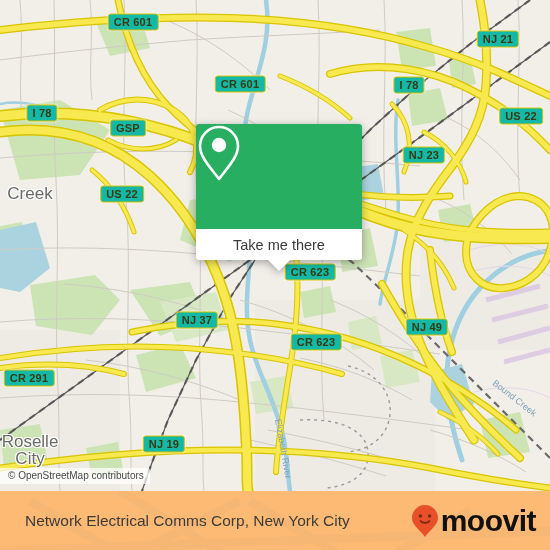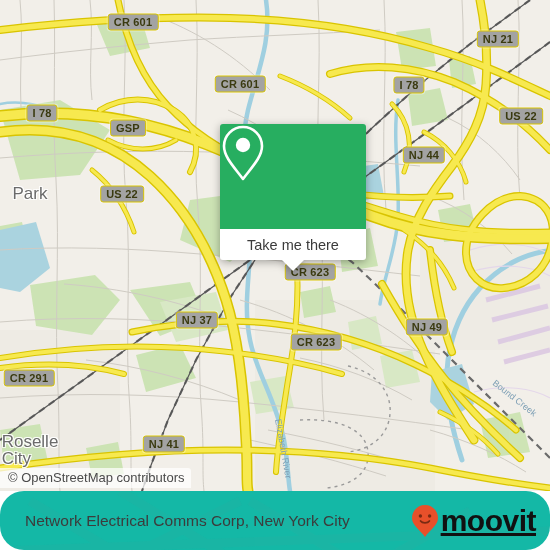--- a/index.html
+++ b/index.html
@@ -13,21 +13,21 @@
   
   .map{
     position:absolute;left:0;top:0;width:550px;height:491px;
     background:#f2efe9;overflow:hidden;
   }
   .map svg{position:absolute;left:0;top:0;}
 
   
   .shield{
     position:absolute;
-    background:#a3a3a3;
+    background:#14b8a6;
     border:1.5px solid #d9c400;
     border-radius:3px;
     color:#3a3a10;
     font-size:11px;font-weight:bold;
     letter-spacing:.2px;
     padding:1px 5px 2px 5px;
     line-height:12px;
     white-space:nowrap;
     transform:translate(-50%,-50%);
     box-shadow:0 0 0 1px rgba(255,255,255,.35);
@@ -35,34 +35,33 @@
   .placelabel{
     position:absolute;
     color:#6b6b6b;
     font-size:17px;
     white-space:nowrap;
     transform:translate(-50%,-50%);
     text-shadow:
       1px 1px 0 rgba(255,255,255,.9),-1px 1px 0 rgba(255,255,255,.9),
       1px -1px 0 rgba(255,255,255,.9),-1px -1px 0 rgba(255,255,255,.9);
   }
-  .placelabel.two{line-height:17px;}
+  .placelabel.two{line-height:17px;text-align:center;}
   .waterlabel{
     position:absolute;
     color:#7d9fb5;
     font-size:9px;
     white-space:nowrap;
     transform-origin:0 0;
   }
 
   
   .popup{
-    position:absolute;left:196px;top:124px;width:146px;
+    position:absolute;left:196px;top:124px;width:166px;
     filter:drop-shadow(0 2px 4px rgba(0,0,0,.33));
-    margin-left:24px;
   }
   .popup-head{
     height:105px;background:#27ae60;
     border-radius:3px 3px 0 0;
     display:flex;align-items:center;justify-content:center;
   }
   .popup-foot{
     height:31px;background:#ffffff;
     border-radius:0 0 3px 3px;
     display:flex;align-items:center;justify-content:center;
@@ -73,44 +72,44 @@
     margin-left:-11px;width:0;height:0;
     border-left:11px solid transparent;
     border-right:11px solid transparent;
     border-top:11px solid #ffffff;
   }
 
   
   .attrib{
     position:absolute;left:0;top:468px;
     background:rgba(255,255,255,.72);
-    color:#4a4a4a;font-size:13px;
+    color:#4a4a4a;font-size:10px;
     padding:2px 6px 3px 8px;
     white-space:nowrap;
     border-radius:0 3px 0 0;
   }
 
   
   .footer{
     position:absolute;left:0;top:491px;width:550px;height:59px;
-    background:#14b8a6;overflow:hidden;border-radius:24px;
+    background:#fdba74;overflow:hidden;
   }
   .footer-wm{position:absolute;left:0;top:-460px;opacity:.05;}
   .footer-title{
     position:absolute;left:25px;top:0;height:59px;
     display:flex;align-items:center;
     color:#3c3c3c;font-size:15.5px;white-space:nowrap;
   }
   .brand{
     position:absolute;right:14px;top:0;height:59px;
     display:flex;align-items:center;gap:2px;
   }
   .brand-word{
     color:#111111;font-size:30px;font-weight:bold;
-    letter-spacing:-.5px;line-height:30px;text-decoration:underline;
+    letter-spacing:-.5px;line-height:30px;
   }
 </style>
 </head>
 <body>
 
 <div id="app">
 
   <div class="map">
 
     <svg width="550" height="491" viewBox="0 0 550 491">
@@ -283,43 +282,43 @@
         <path d="M108 140 C130 152 156 152 176 140" stroke-width="3.2"></path>
         <path d="M392 104 C410 122 414 148 404 172" stroke-width="3.2"></path>
         <path d="M424 132 C444 142 460 160 466 182" stroke-width="3.2"></path>
         <path d="M404 230 C426 244 444 264 454 288" stroke-width="3.2"></path>
         <path d="M440 412 C462 422 482 436 498 454" stroke-width="3.2"></path>
         <path d="M280 76 C306 86 330 100 350 118" stroke-width="3.2"></path>
         <path d="M92 170 C112 186 126 208 134 232" stroke-width="3.2"></path>
       </g>
     </svg>
 
-    <div class="placelabel" style="left:30px;top:194px">Park</div>
+    <div class="placelabel" style="left:30px;top:194px">Creek</div>
     <div class="placelabel two" style="left:30px;top:450px">
       <span>Roselle</span><br><span>City</span>
     </div>
 
     <div class="waterlabel" style="left:283px;top:418px;transform:rotate(80deg)">Elizabeth River</div>
     <div class="waterlabel" style="left:497px;top:378px;transform:rotate(38deg)">Bound Creek</div>
 
     <div class="shield" style="left:133px;top:22px">CR 601</div>
     <div class="shield" style="left:498px;top:39px">NJ 21</div>
     <div class="shield" style="left:240px;top:84px">CR 601</div>
     <div class="shield" style="left:409px;top:85px">I 78</div>
     <div class="shield" style="left:42px;top:113px">I 78</div>
     <div class="shield" style="left:128px;top:128px">GSP</div>
     <div class="shield" style="left:521px;top:116px">US 22</div>
-    <div class="shield" style="left:424px;top:155px">NJ 44</div>
+    <div class="shield" style="left:424px;top:155px">NJ 23</div>
     <div class="shield" style="left:122px;top:194px">US 22</div>
     <div class="shield" style="left:310px;top:272px">CR 623</div>
     <div class="shield" style="left:197px;top:320px">NJ 37</div>
     <div class="shield" style="left:427px;top:327px">NJ 49</div>
     <div class="shield" style="left:316px;top:342px">CR 623</div>
     <div class="shield" style="left:29px;top:378px">CR 291</div>
-    <div class="shield" style="left:164px;top:444px">NJ 41</div>
+    <div class="shield" style="left:164px;top:444px">NJ 19</div>
 
     <div class="popup">
       <div class="popup-head">
         <svg width="46" height="58" viewBox="0 0 46 58">
           <path d="M23 3 C12.5 3 4 11.5 4 22 C4 33 14 43 23 55 C32 43 42 33 42 22 C42 11.5 33.5 3 23 3 Z" fill="none" stroke="#ffffff" stroke-width="2.6" stroke-linejoin="round"></path>
           <circle cx="23" cy="21" r="7.2" fill="#ffffff"></circle>
         </svg>
       </div>
       <div class="popup-foot">
         <span>Take me there</span>

